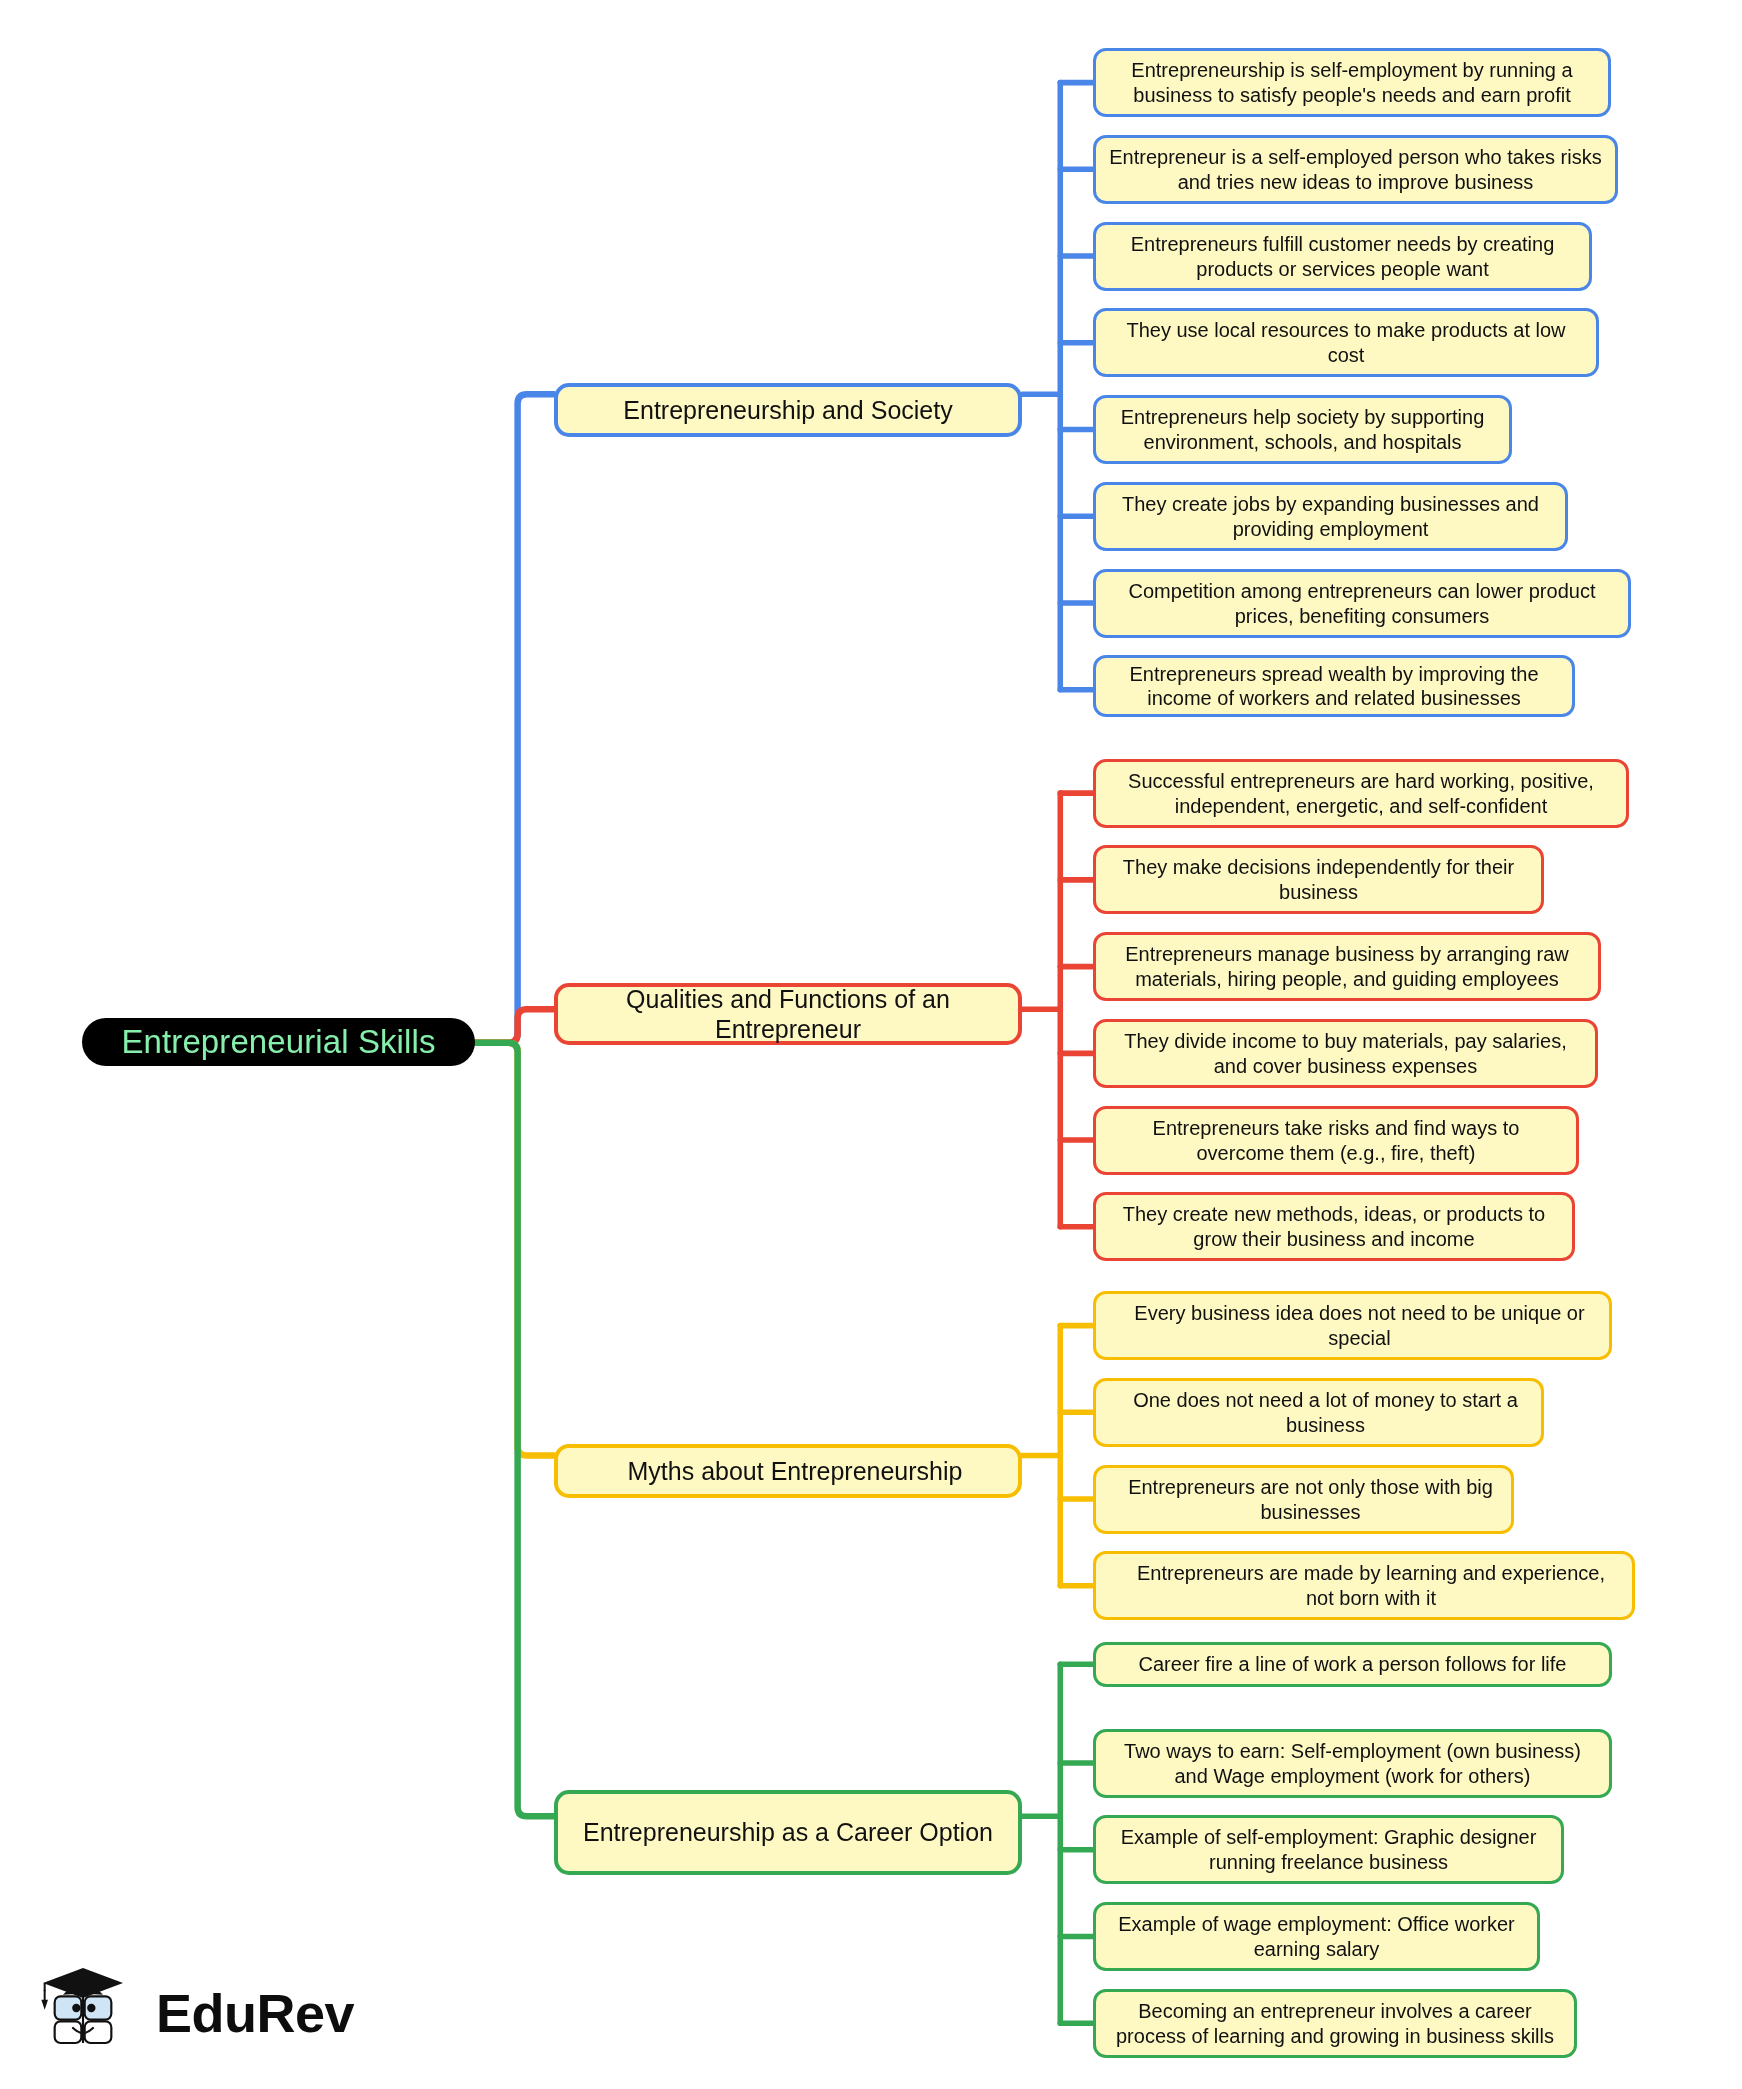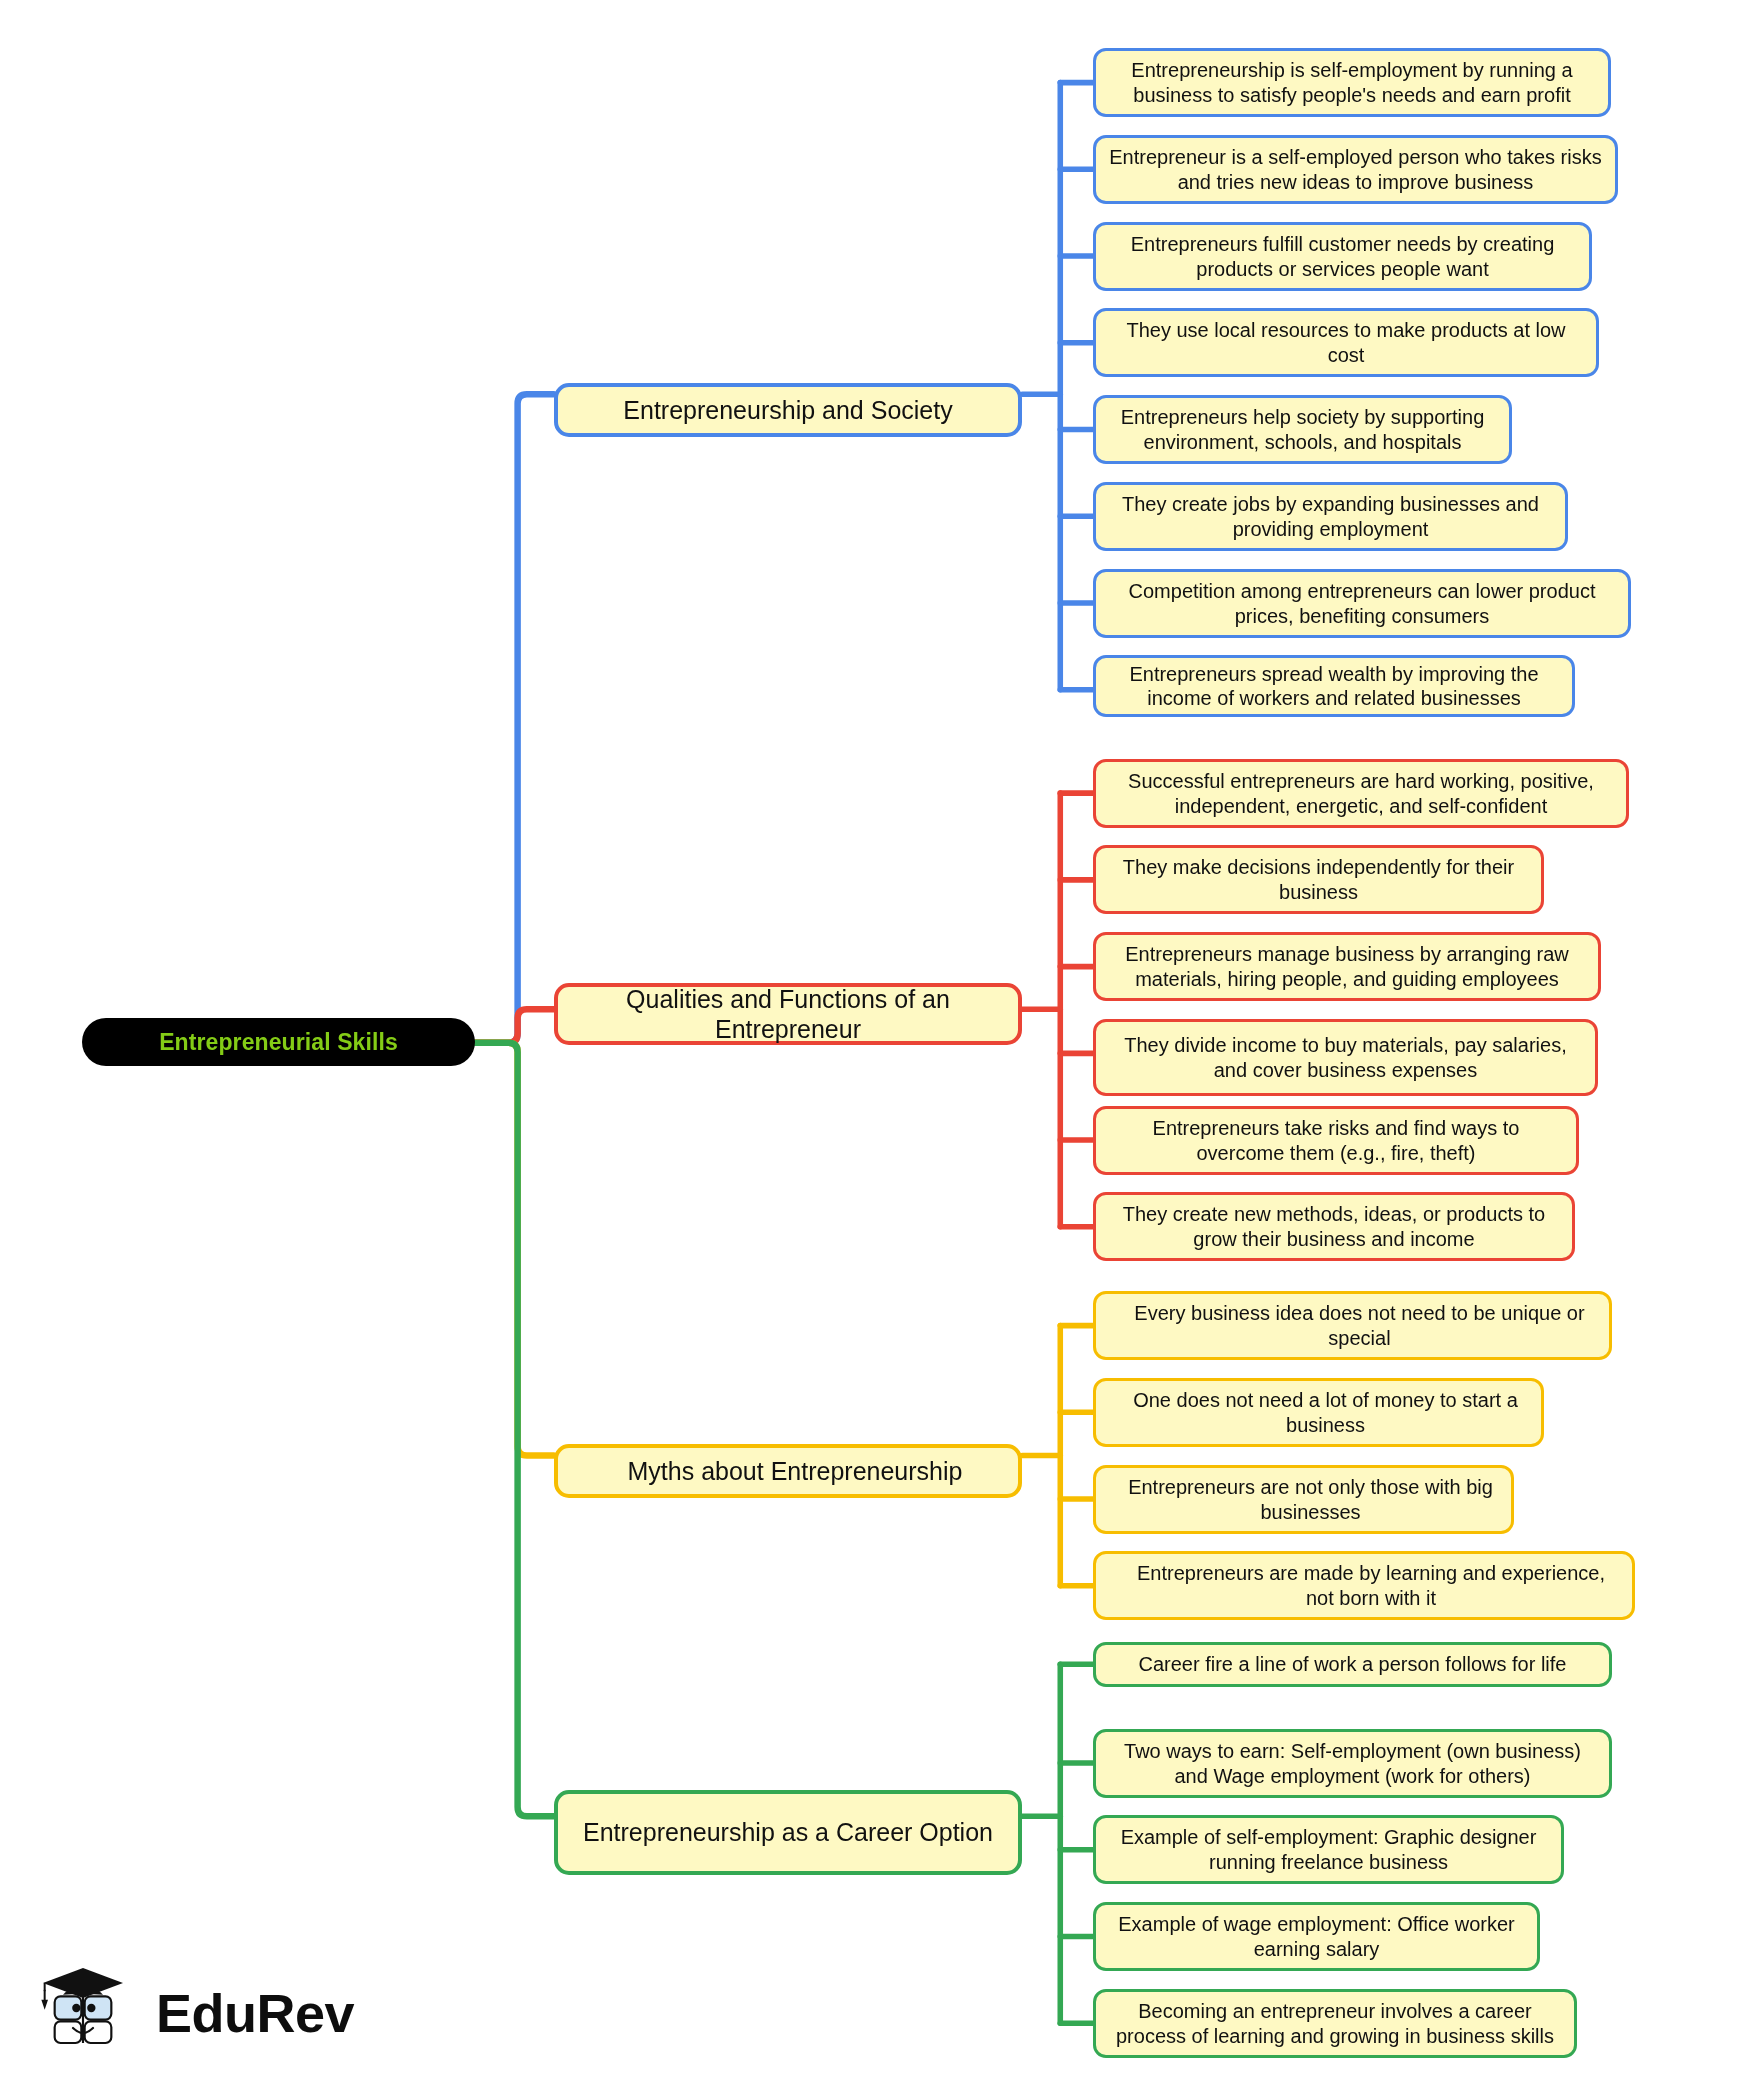--- a/index.html
+++ b/index.html
@@ -32,23 +32,23 @@
     align-items: center;
     justify-content: center;
     text-align: center;
     background: #fef9c3;
     color: #111111;
     line-height: 1.22;
     padding: 3.7px 11px;
   }
   .root-node {
     background: #000000;
-    color: #84cc16;
-    font-weight: bold;
-    font-size: 23px;
+    color: #86efac;
+    font-weight: normal;
+    font-size: 33px;
     border-radius: 24px;
     border: none;
     padding: 5.6px 16.7px;
     letter-spacing: 0.1px;
   }
   .branch-node {
     font-size: 25px;
     border-radius: 15px;
     border-style: solid;
     border-width: 4.6px;
@@ -137,21 +137,21 @@
       <div class="node leaf-node c-blue" style="left: 1093px; top: 222px; width: 499px; height: 69px;">Entrepreneurs fulfill customer needs by creating products or services people want</div>
       <div class="node leaf-node c-blue" style="left: 1093px; top: 308px; width: 506px; height: 69px;">They use local resources to make products at low cost</div>
       <div class="node leaf-node c-blue" style="left: 1093px; top: 395px; width: 419px; height: 69px;">Entrepreneurs help society by supporting environment, schools, and hospitals</div>
       <div class="node leaf-node c-blue" style="left: 1093px; top: 482px; width: 475px; height: 69px;">They create jobs by expanding businesses and providing employment</div>
       <div class="node leaf-node c-blue" style="left: 1093px; top: 569px; width: 538px; height: 69px;">Competition among entrepreneurs can lower product prices, benefiting consumers</div>
       <div class="node leaf-node c-blue" style="left: 1093px; top: 655px; width: 482px; height: 62px;">Entrepreneurs spread wealth by improving the income of workers and related businesses</div>
       <div class="node branch-node c-red" style="left: 554px; top: 967px; width: 468px; height: 62px;">Qualities and Functions of an Entrepreneur</div>
       <div class="node leaf-node c-red" style="left: 1093px; top: 759px; width: 536px; height: 69px;">Successful entrepreneurs are hard working, positive, independent, energetic, and self-confident</div>
       <div class="node leaf-node c-red" style="left: 1093px; top: 845px; width: 451px; height: 69px;">They make decisions independently for their business</div>
       <div class="node leaf-node c-red" style="left: 1093px; top: 932px; width: 508px; height: 69px;">Entrepreneurs manage business by arranging raw materials, hiring people, and guiding employees</div>
-      <div class="node leaf-node c-red" style="left: 1093px; top: 1019px; width: 505px; height: 77px;">They divide income to buy materials, pay salaries, and cover business expenses</div>
+      <div class="node leaf-node c-red" style="left: 1093px; top: 1019px; width: 505px; height: 69px;">They divide income to buy materials, pay salaries, and cover business expenses</div>
       <div class="node leaf-node c-red" style="left: 1093px; top: 1106px; width: 486px; height: 69px;">Entrepreneurs take risks and find ways to overcome them (e.g., fire, theft)</div>
       <div class="node leaf-node c-red" style="left: 1093px; top: 1192px; width: 482px; height: 69px;">They create new methods, ideas, or products to grow their business and income</div>
       <div class="node branch-node c-yellow" style="left: 554px; top: 1428px; width: 468px; height: 54px;">Myths about Entrepreneurship</div>
       <div class="node leaf-node c-yellow" style="left: 1093px; top: 1291px; width: 519px; height: 69px;">Every business idea does not need to be unique or special</div>
       <div class="node leaf-node c-yellow" style="left: 1093px; top: 1378px; width: 451px; height: 69px;">One does not need a lot of money to start a business</div>
       <div class="node leaf-node c-yellow" style="left: 1093px; top: 1465px; width: 421px; height: 69px;">Entrepreneurs are not only those with big businesses</div>
       <div class="node leaf-node c-yellow" style="left: 1093px; top: 1551px; width: 542px; height: 69px;">Entrepreneurs are made by learning and experience, not born with it</div>
       <div class="node branch-node c-green" style="left: 554px; top: 1774px; width: 468px; height: 85px;">Entrepreneurship as a Career Option</div>
       <div class="node leaf-node c-green" style="left: 1093px; top: 1642px; width: 519px; height: 45px;">Career fire a line of work a person follows for life</div>
       <div class="node leaf-node c-green" style="left: 1093px; top: 1729px; width: 519px; height: 69px;">Two ways to earn: Self-employment (own business) and Wage employment (work for others)</div>

